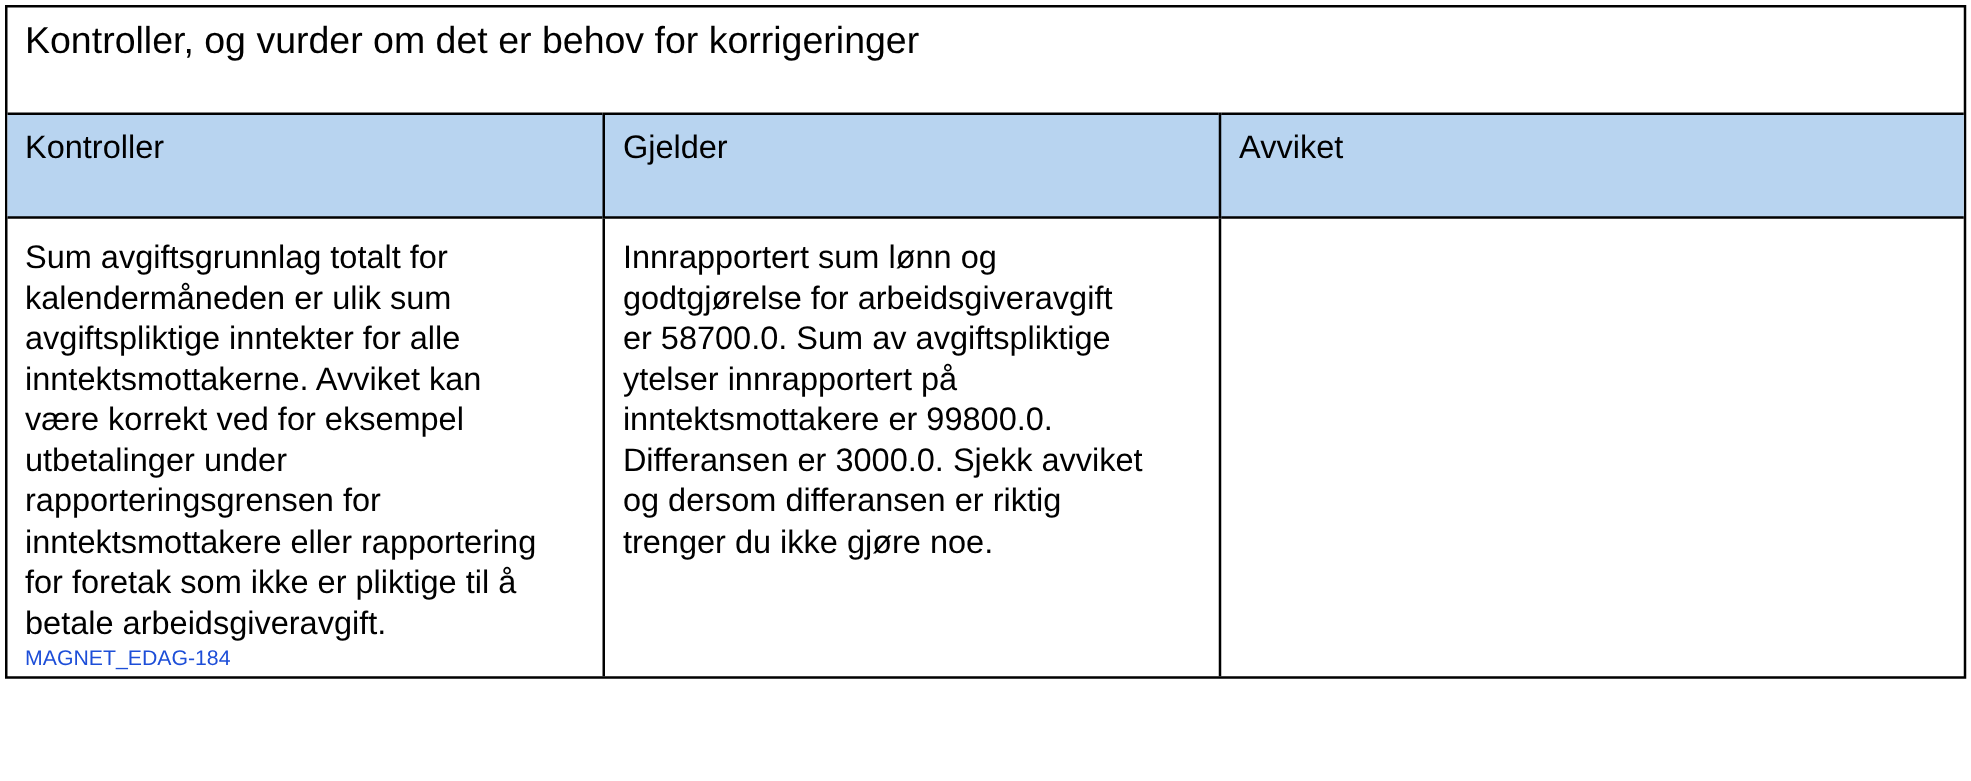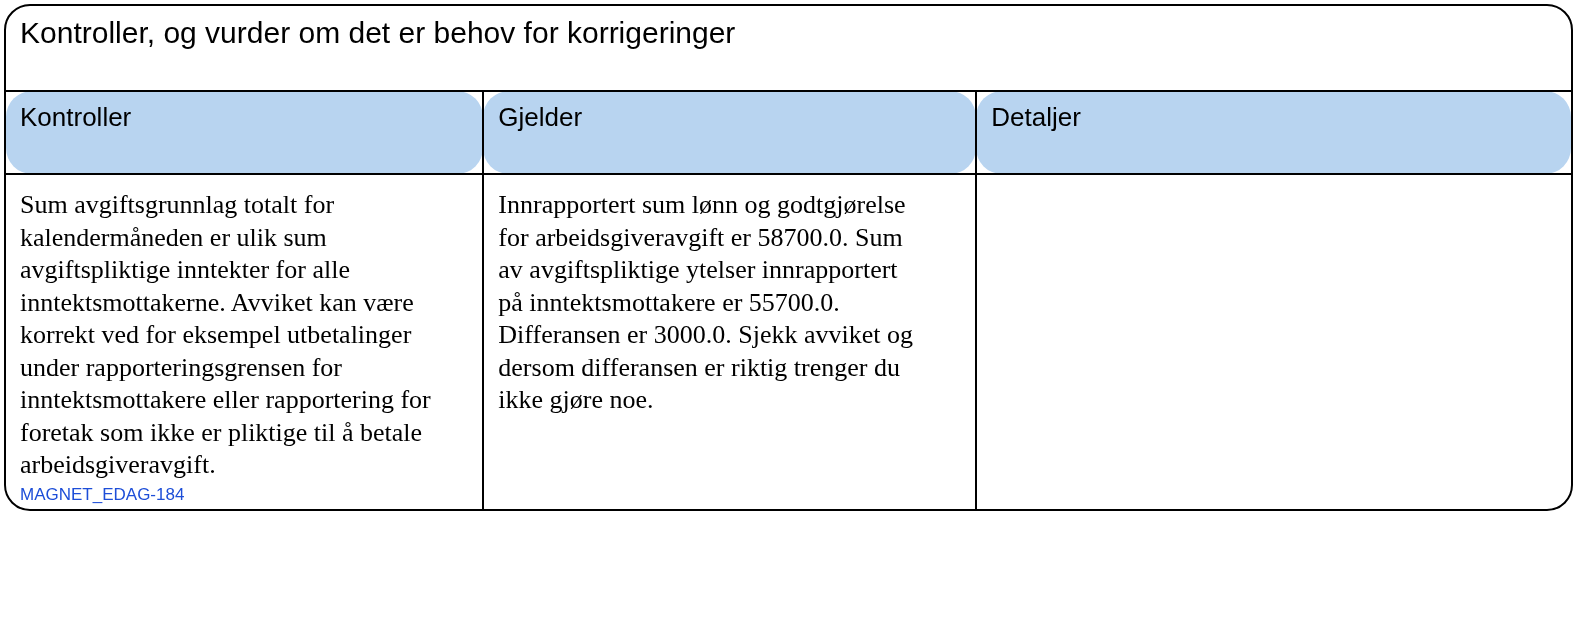--- a/index.html
+++ b/index.html
@@ -1,19 +1,18 @@
 <!DOCTYPE html>
 <html><head>
   <meta charset="utf-8">
   <style>
     * {
       box-sizing: border-box;
       margin: 0;
       padding: 0;
-      border-radius: 26px;
     }
     body {
       font-family: Arial, Helvetica, sans-serif;
       background: #ffffff;
       padding: 4px;
     }
     .table-container {
       width: 100%;
       border: 2px solid #000000;
       border-collapse: collapse;
@@ -63,48 +62,47 @@
     .col-gjelder {
       width: 38%;
     }
     .code-label {
       font-size: 17px;
       color: #1d4ed8;
       margin-top: 2px;
     }
     .body-text {
       max-width: 420px;
-      font-family: Liberation Serif, serif;
     }
     table {
       width: 100%;
       border-collapse: collapse;
     }
   </style>
 </head>
 <body>
 
 <div class="table-container">
   <table>
     <tbody>
         <tr class="title-row">
       <td class="title-cell" colspan="3">Kontroller, og vurder om det er behov for korrigeringer</td>
     </tr>
     <tr class="header-row">
       <td class="header-cell col-kontroller">Kontroller</td>
       <td class="header-cell col-detaljer">Gjelder</td>
-      <td class="header-cell col-gjelder">Detaljer</td>
+      <td class="header-cell col-gjelder">Avviket</td>
     </tr>
     <tr class="data-row">
       <td class="data-cell col-kontroller">
         <div class="body-text">Sum avgiftsgrunnlag totalt for kalendermåneden er ulik sum avgiftspliktige inntekter  for alle inntektsmottakerne. Avviket kan være korrekt ved for eksempel utbetalinger under rapporteringsgrensen for inntektsmottakere eller rapportering for foretak som ikke er pliktige til å betale arbeidsgiveravgift.</div>
         <div class="code-label">MAGNET_EDAG-184</div>
       </td>
       <td class="data-cell col-detaljer">
-        <div class="body-text">Innrapportert sum lønn og godtgjørelse for arbeidsgiveravgift er 58700.0. Sum av avgiftspliktige ytelser innrapportert på inntektsmottakere er 55700.0. Differansen er  3000.0. Sjekk avviket og dersom differansen er riktig trenger du ikke gjøre noe.</div>
+        <div class="body-text">Innrapportert sum lønn og godtgjørelse for arbeidsgiveravgift er 58700.0. Sum av avgiftspliktige ytelser innrapportert på inntektsmottakere er 99800.0. Differansen er  3000.0. Sjekk avviket og dersom differansen er riktig trenger du ikke gjøre noe.</div>
       </td>
       <td class="data-cell col-gjelder">
         <div class="body-text"></div>
       </td>
     </tr>
   </tbody>
     </table>
 </div>
 
 </body></html>

